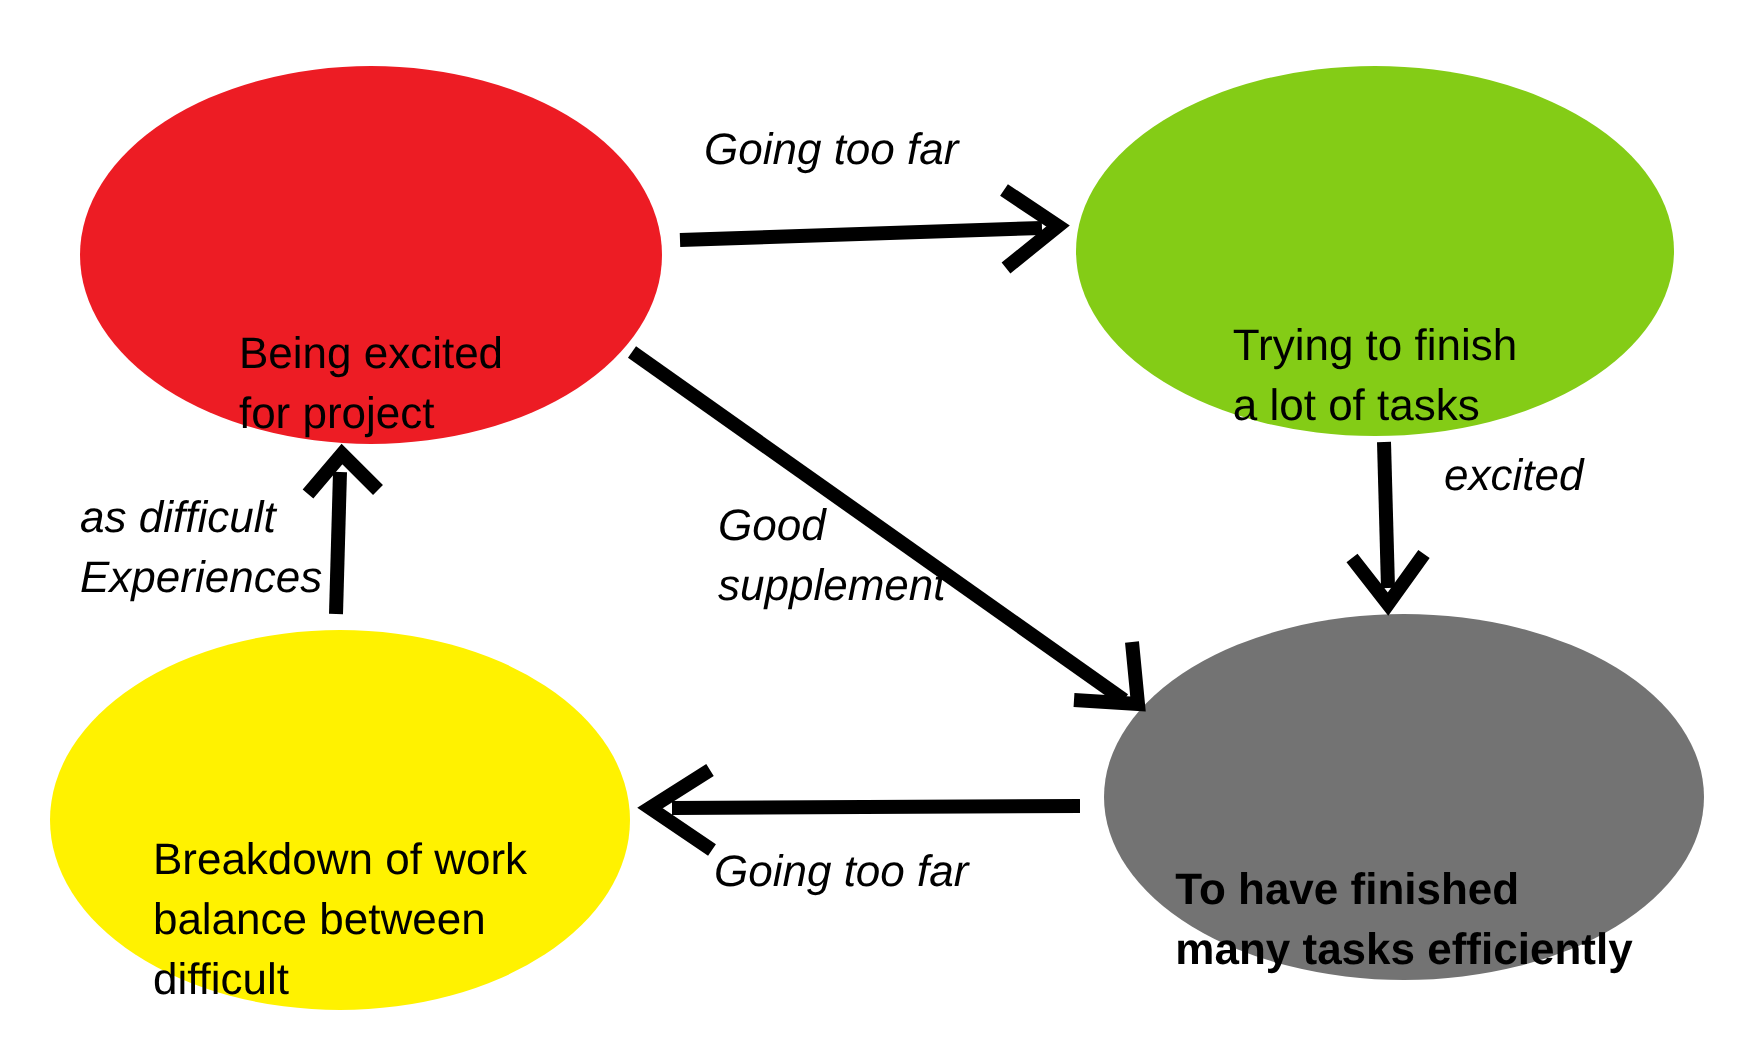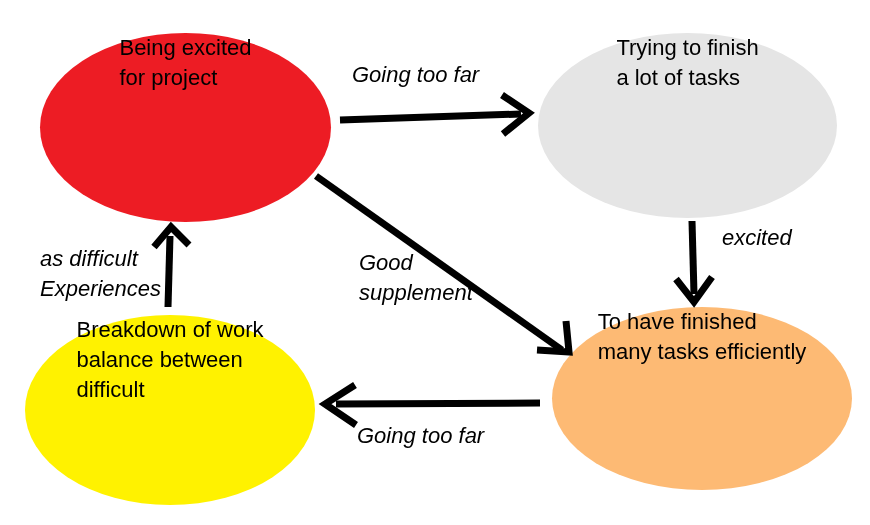--- a/index.html
+++ b/index.html
@@ -13,21 +13,21 @@
     height: 525px;
     background: #ffffff;
     overflow: hidden;
     font-family: "Liberation Sans", sans-serif;
     color: #000000;
   }
   .node {
     position: absolute;
     border-radius: 50%;
     display: flex;
-    align-items: flex-start;
+    align-items: flex-end;
     justify-content: center;
   }
   .node-red    { left: 40px;  top: 33px;  width: 291px; height: 189px; }
   .node-green  { left: 538px; top: 33px;  width: 299px; height: 185px; }
   .node-yellow { left: 25px;  top: 315px; width: 290px; height: 190px; }
   .node-blue   { left: 552px; top: 307px; width: 300px; height: 183px; }
   .node-text {
     font-size: 22px;
     line-height: 30px;
     text-align: left;
@@ -64,36 +64,36 @@
 
 <div class="canvas">
 
   <div class="node node-red" style="background: rgb(237, 28, 36);">
     <div class="node-text">
       <span>Being excited</span>
       <span>for project</span>
     </div>
   </div>
 
-  <div class="node node-green" style="background: #e5e5e5;">
+  <div class="node node-green" style="background: #84cc16;">
     <div class="node-text">
       <span>Trying to finish</span>
       <span>a lot of tasks</span>
     </div>
   </div>
 
   <div class="node node-yellow" style="background: rgb(255, 242, 0);">
     <div class="node-text">
       <span>Breakdown of work</span>
       <span>balance between</span>
       <span>difficult</span>
     </div>
   </div>
 
-  <div class="node node-blue" style="background: #fdba74;">
+  <div class="node node-blue" style="background: #737373; font-weight: bold;">
     <div class="node-text">
       <span>To have finished</span>
       <span>many tasks efficiently</span>
     </div>
   </div>
 
   <svg class="arrows" width="870" height="525" viewBox="0 0 870 525">
 
     <g>
       <line x1="340" y1="120" x2="521" y2="114"></line>

